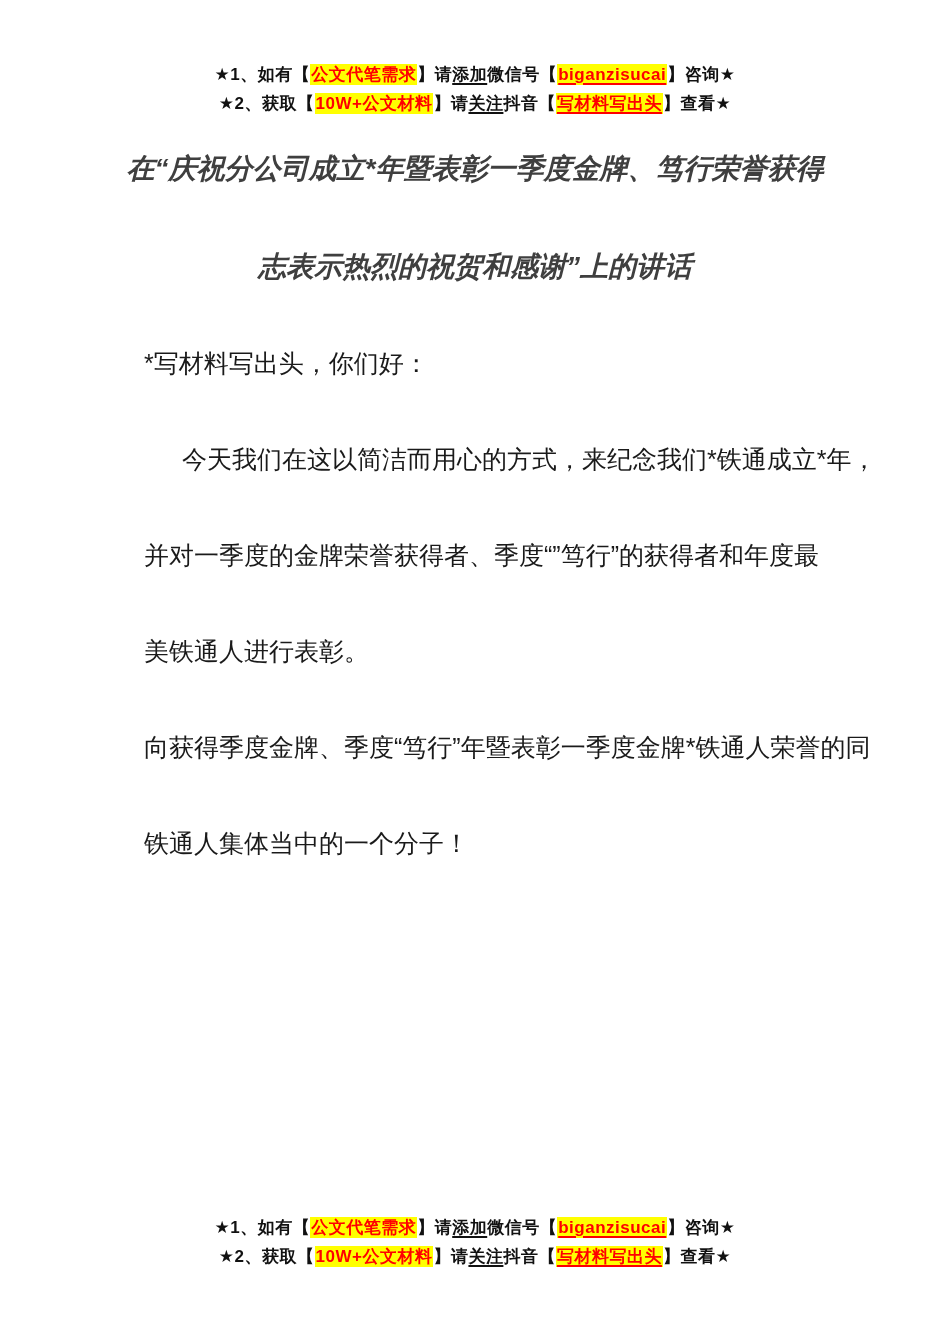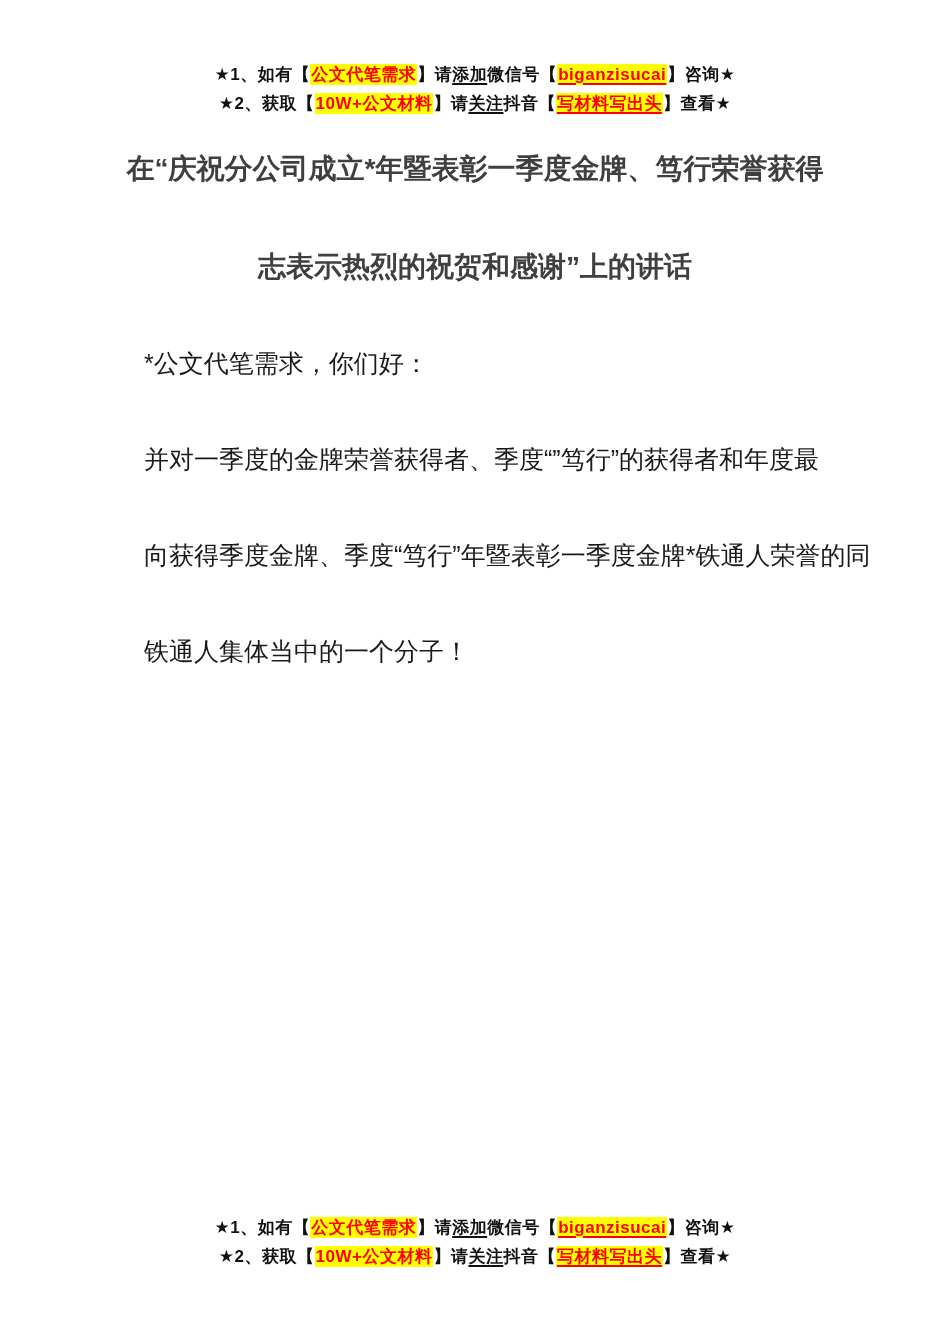--- a/index.html
+++ b/index.html
@@ -56,21 +56,21 @@
     position: absolute;
     top: 120px;
     left: 0;
     right: 0;
     text-align: center;
     font-size: 28px;
     font-weight: bold;
     color: var(--title-gray);
     line-height: 98px;
   }
-  .doc-title .title-line { white-space: nowrap; }
+  .doc-title .title-line { white-space: nowrap; font-style: italic; }
   
   .doc-body {
     position: absolute;
     top: 315px;
     left: 144px;
     width: 700px;
     font-size: 25px;
     color: var(--body-text);
   }
   .doc-body .line {
@@ -90,24 +90,26 @@
     <div class="promo-line"><span class="seg seg-plain">★2、获取【</span><span class="seg seg-hl">10W+公文材料</span><span class="seg seg-plain">】请</span><span class="seg seg-u">关注</span><span class="seg seg-plain">抖音【</span><span class="seg seg-hl-u">写材料写出头</span><span class="seg seg-plain">】查看★</span></div>
   </div>
 
   <div class="doc-title">
     <div class="title-line">在“庆祝分公司成立*年暨表彰一季度金牌、笃行荣誉获得</div>
     <div class="title-line">志表示热烈的祝贺和感谢”上的讲话</div>
   </div>
 
   <div class="doc-body">
       <div class="para">
-        <div class="line first">*公文代笔需求，你们好：</div>
+        <div class="line first">*写材料写出头，你们好：</div>
       </div>
       <div class="para indent">
+        <div class="line first">今天我们在这以简洁而用心的方式，来纪念我们*铁通成立*年，</div>
         <div class="line">并对一季度的金牌荣誉获得者、季度“”笃行”的获得者和年度最</div>
+        <div class="line">美铁通人进行表彰。</div>
       </div>
       <div class="para indent">
         <div class="line">向获得季度金牌、季度“笃行”年暨表彰一季度金牌*铁通人荣誉的同</div>
         <div class="line">铁通人集体当中的一个分子！</div>
       </div>
     </div>
 
   <div class="promo promo-footer">
     <div class="promo-line"><span class="seg seg-plain">★1、如有【</span><span class="seg seg-hl">公文代笔需求</span><span class="seg seg-plain">】请</span><span class="seg seg-u">添加</span><span class="seg seg-plain">微信号【</span><span class="seg seg-hl-u">biganzisucai</span><span class="seg seg-plain">】咨询★</span></div>
     <div class="promo-line"><span class="seg seg-plain">★2、获取【</span><span class="seg seg-hl">10W+公文材料</span><span class="seg seg-plain">】请</span><span class="seg seg-u">关注</span><span class="seg seg-plain">抖音【</span><span class="seg seg-hl-u">写材料写出头</span><span class="seg seg-plain">】查看★</span></div>

